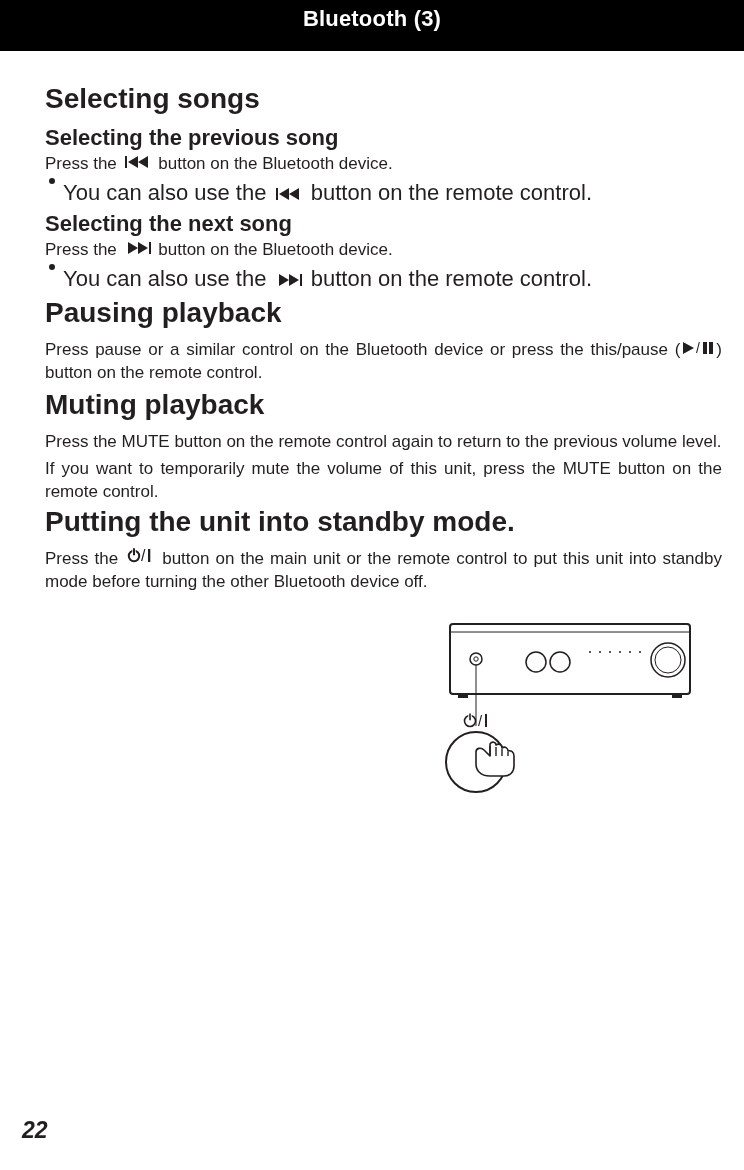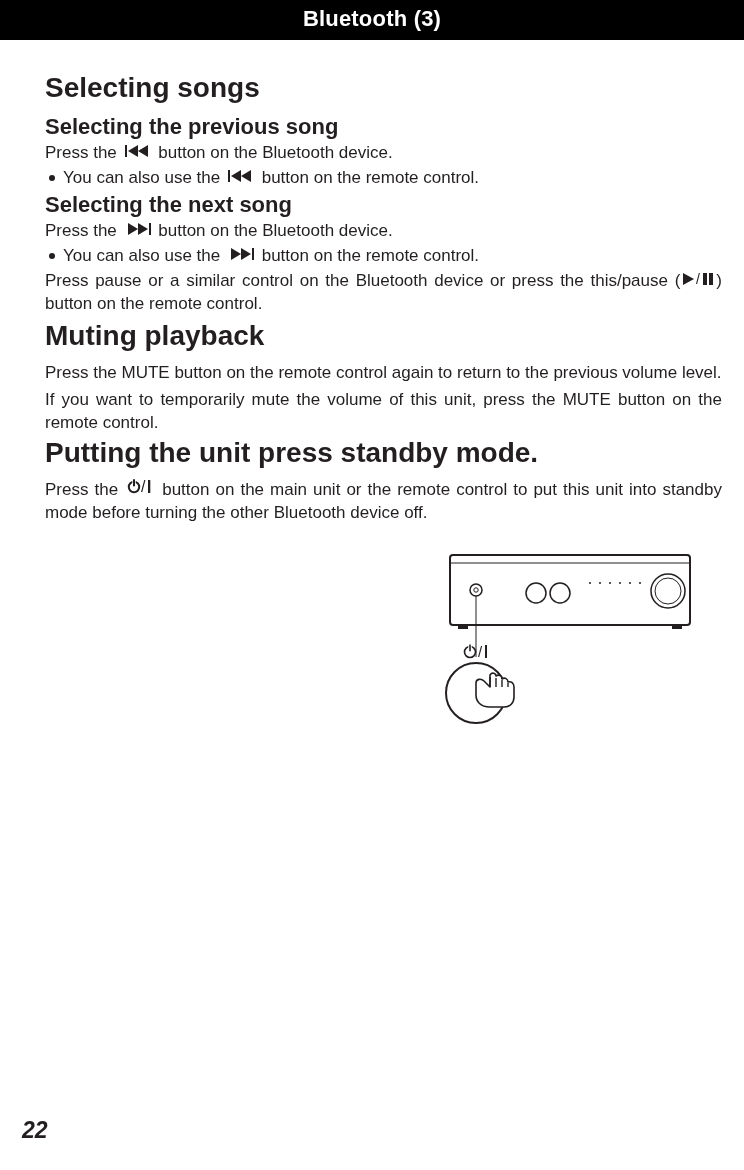--- a/index.html
+++ b/index.html
@@ -1,24 +1,24 @@
 <!DOCTYPE html>
 <html><head>
   <meta charset="utf-8">
   <style>
     * { box-sizing: border-box; margin: 0; padding: 0; }
     html, body { width: 744px; height: 1170px; font-family: 'Segoe UI', 'Helvetica Neue', Arial, sans-serif; color: #231f20; background: #fff; position: relative; }
-    .header-bar { background: #000; color: #fff; text-align: center; font-weight: 700; font-size: 22px; padding: 6px 0 8px 0; letter-spacing: 0.2px; }
+    .header-bar { background: #000; color: #fff; text-align: center; font-weight: 700; font-size: 22px; padding: 6px 0 19px 0; letter-spacing: 0.2px; }
     .content { padding: 26px 22px 0 22px; margin-left: 23px; }
     h1.section { font-size: 28px; font-weight: 700; margin-top: 6px; margin-bottom: 10px; }
     h1.section.tight { margin-top: 2px; }
     h2.sub { font-size: 22px; font-weight: 700; margin-top: 2px; margin-bottom: 2px; }
     p.body { font-size: 17px; line-height: 1.35; margin-bottom: 2px; text-align: justify; }
     p.body.loose { margin-bottom: 4px; }
-    .bullet-line { display: flex; align-items: center; font-size: 17px; line-height: 1.35; margin-bottom: 2px; }
+    .bullet-line { display: flex; align-items: flex-start; font-size: 22px; line-height: 1.35; margin-bottom: 2px; }
     .bullet-dot { width: 6px; height: 6px; background: #231f20; border-radius: 50%; margin-left: 4px; margin-right: 8px; flex-shrink: 0; }
     .inline-icon { display: inline-block; vertical-align: middle; margin: 0 3px; position: relative; top: -1px; }
     .page-num { position: absolute; bottom: 26px; left: 22px; font-size: 23px; font-weight: 700; font-style: italic; }
     .device-fig { margin-top: 20px; display: flex; justify-content: flex-end; padding-right: 22px; }
     .device-fig svg {}
   </style>
 </head>
 <body>
 
 <div class="header-bar">
@@ -76,36 +76,37 @@
         <svg width="26" height="12" viewBox="0 0 26 12" aria-hidden="true">
           <polygon points="3,0 13,6 3,12" fill="#231f20"></polygon>
           <polygon points="13,0 23,6 13,12" fill="#231f20"></polygon>
           <rect x="24" y="0" width="2" height="12" fill="#231f20"></rect>
         </svg>
       </span>
       <span>button on the remote control.</span>
     </span>
   </div>
 
+  <h1 class="section tight">Pausing playback</h1>
   <p class="body loose">
     <span>Press pause or a similar control on the Bluetooth device or press the this/pause (</span><span class="inline-icon">
       <svg width="30" height="12" viewBox="0 0 30 12" aria-hidden="true">
         <polygon points="0,0 11,6 0,12" fill="#231f20"></polygon>
         <text x="13" y="11" font-size="14" font-weight="400" fill="#231f20">/</text>
         <rect x="20" y="0" width="4" height="12" fill="#231f20"></rect>
         <rect x="26" y="0" width="4" height="12" fill="#231f20"></rect>
       </svg>
     </span><span>) button on the remote control.</span>
   </p>
 
   <h1 class="section tight">Muting playback</h1>
   <p class="body loose">Press the MUTE button on the remote control again to return to the previous volume level.</p>
   <p class="body">If you want to temporarily mute the volume of this unit, press the MUTE button on the remote control.</p>
 
-  <h1 class="section tight">Putting the unit press standby mode.</h1>
+  <h1 class="section tight">Putting the unit into standby mode.</h1>
   <p class="body">
     <span>Press the</span>
     <span class="inline-icon">
       <svg width="26" height="16" viewBox="0 0 26 16" aria-hidden="true">
         <g transform="translate(0,1)">
           <circle cx="7" cy="8" r="5.2" fill="none" stroke="#231f20" stroke-width="2"></circle>
           <rect x="5.3" y="0" width="3.4" height="4.2" fill="#fff"></rect>
           <line x1="7" y1="0.3" x2="7" y2="7.2" stroke="#231f20" stroke-width="2"></line>
         </g>
         <text x="14" y="14" font-size="16" font-weight="400" fill="#231f20">/</text>

